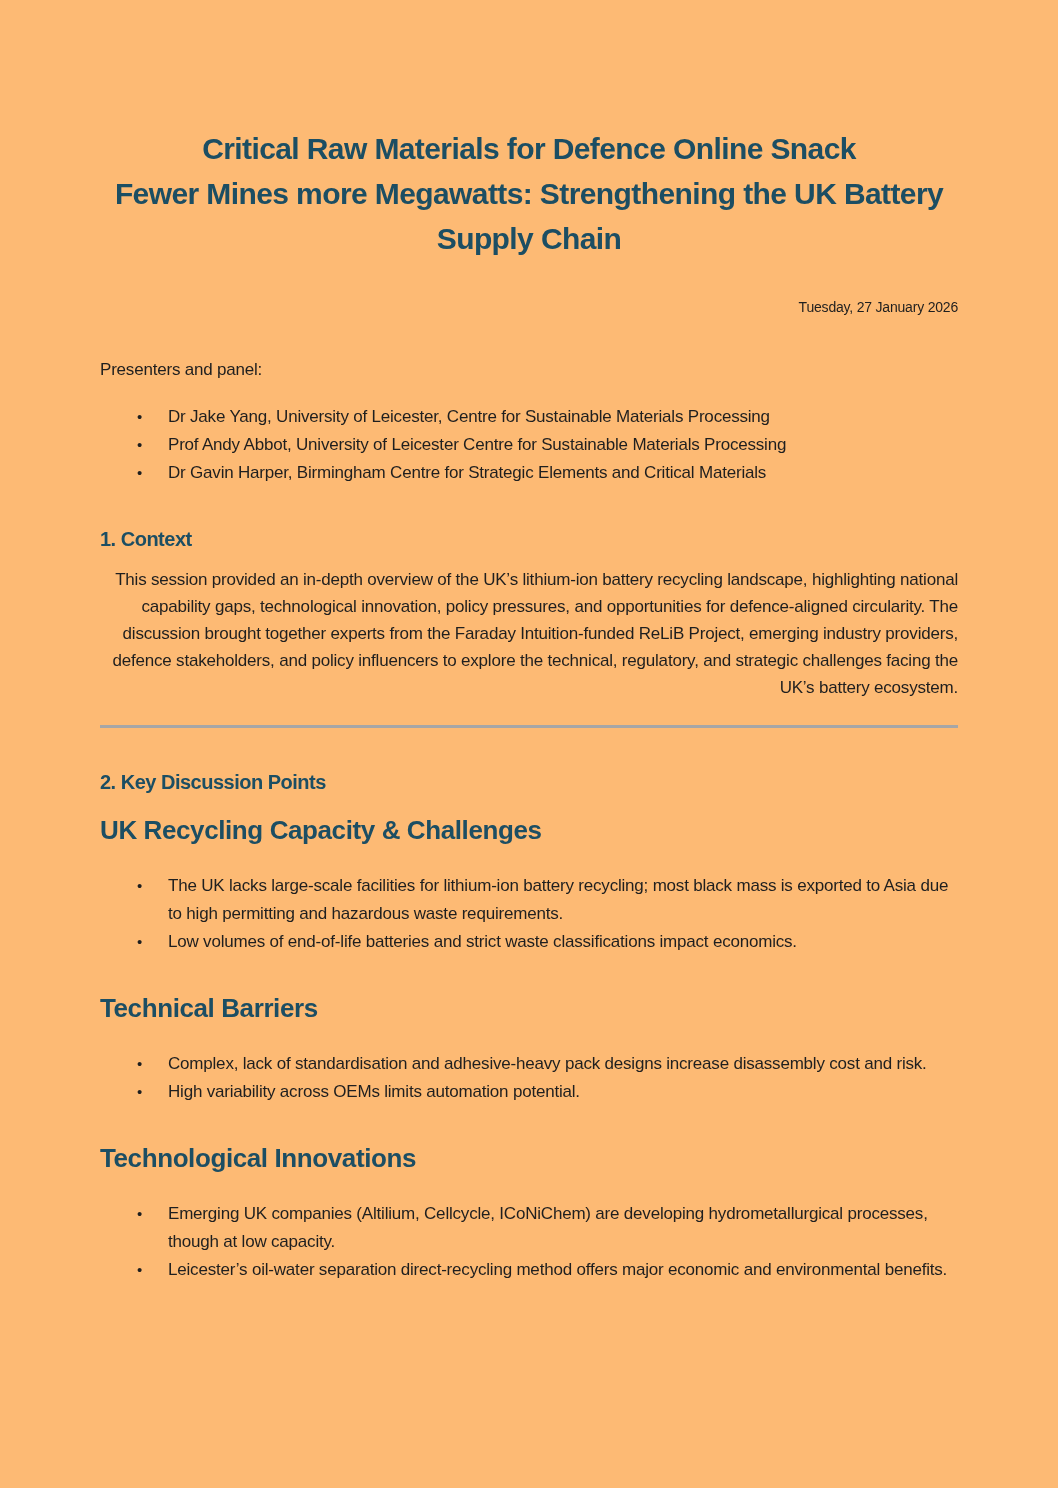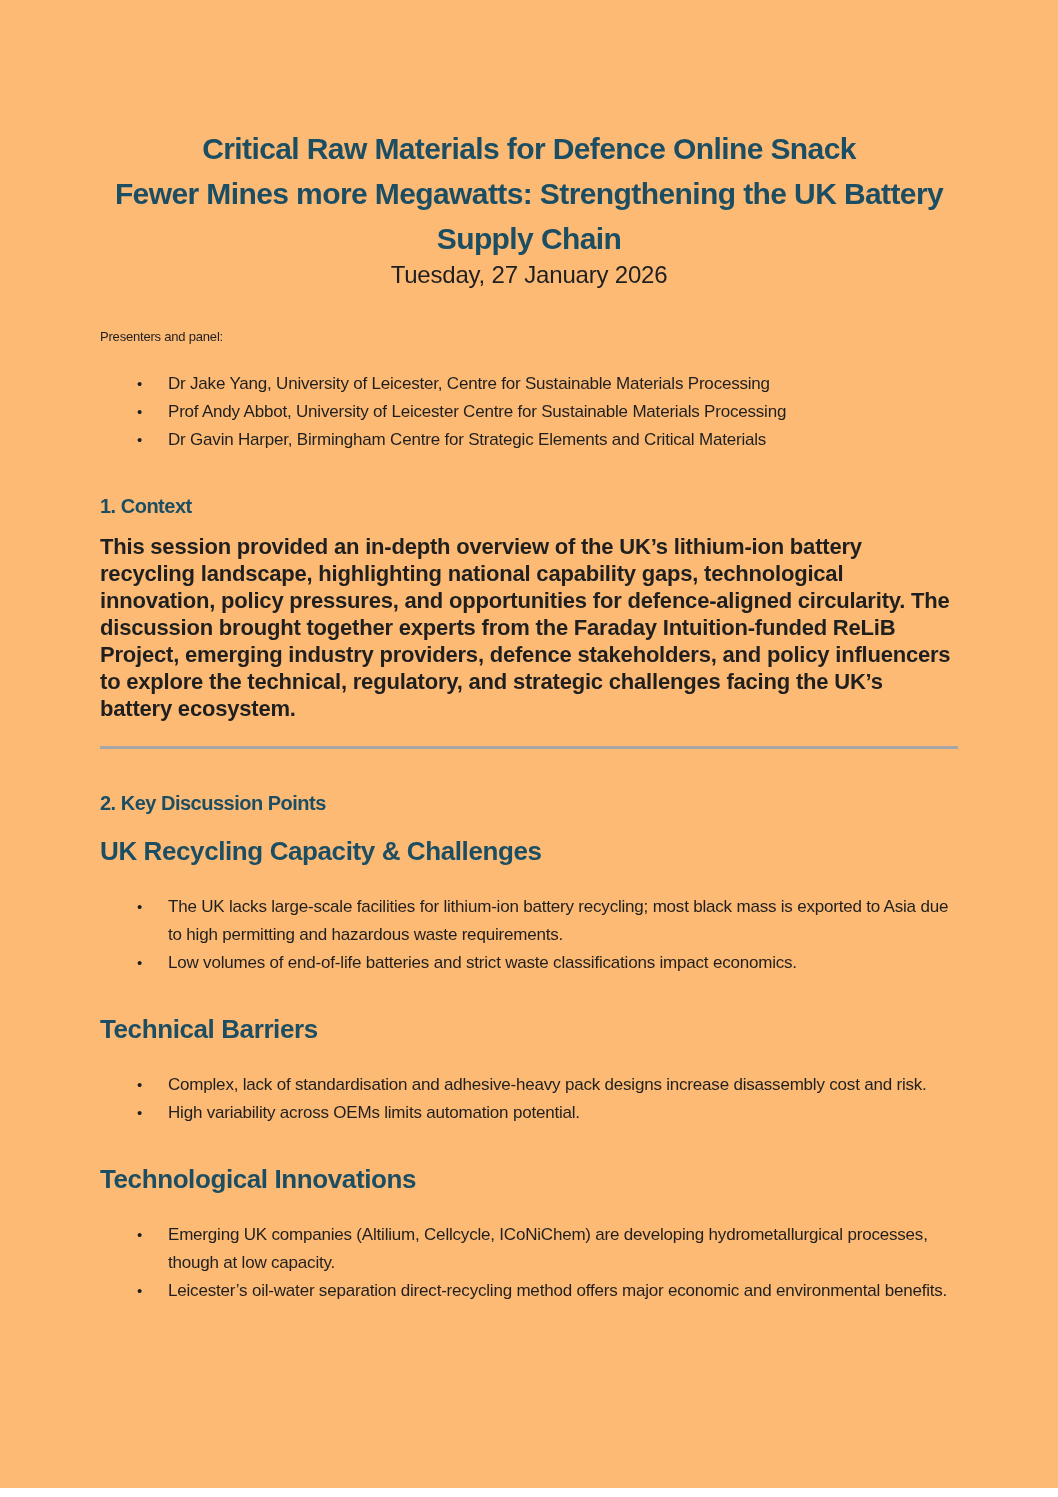--- a/index.html
+++ b/index.html
@@ -19,28 +19,29 @@
   }
   .doc-title {
     text-align: center;
     color: var(--heading-color, #1c4e63);
     font-weight: 700;
     font-size: 30px;
     line-height: 45px;
     letter-spacing: -0.6px;
   }
   .doc-date {
-    text-align: center;
-    font-size: 24px;
+    margin-top: 33px;
+    text-align: right;
+    font-size: 14px;
     line-height: 27px;
     letter-spacing: -0.2px;
   }
   .presenters-label {
     margin-top: 35px;
-    font-size: 13px;
+    font-size: 17px;
     line-height: 27px;
     letter-spacing: -0.2px;
   }
   ul.bullet-list {
     list-style: none;
     margin-top: 20px;
     padding-left: 68px;
     font-size: 17px;
     line-height: 28px;
     letter-spacing: -0.2px;
@@ -56,25 +57,24 @@
   h2.section-heading {
     margin-top: 36px;
     color: var(--heading-color, #1c4e63);
     font-size: 20px;
     line-height: 32px;
     font-weight: 700;
     letter-spacing: -0.5px;
   }
   .section-body {
     margin-top: 11px;
-    font-size: 22px;
+    font-size: 17px;
     line-height: 27px;
     letter-spacing: -0.2px;
-    text-align: left;
-    font-weight: bold;
+    text-align: right;
   }
   hr.section-divider {
     margin-top: 24px;
     border: none;
     height: 3px;
     background: var(--divider-color, #a6a6a6);
   }
   h2.section-heading.after-divider { margin-top: 38px; }
   h3.subsection-heading {
     margin-top: 19px;

